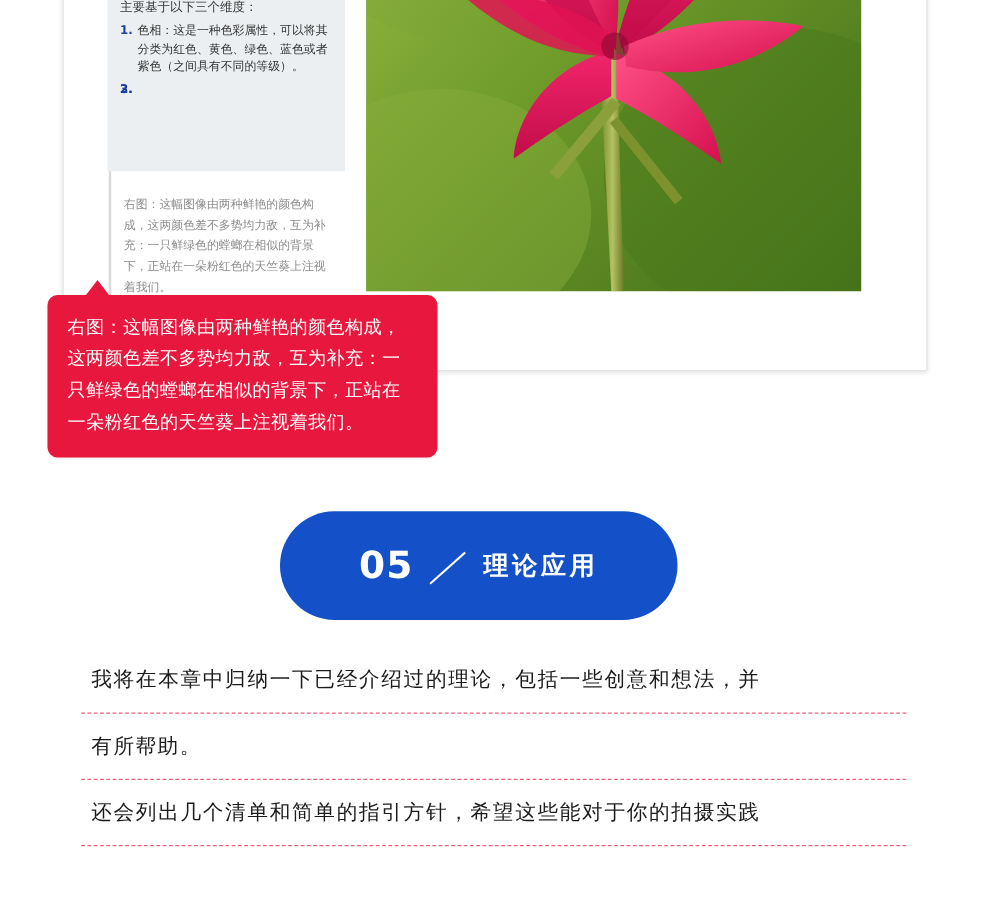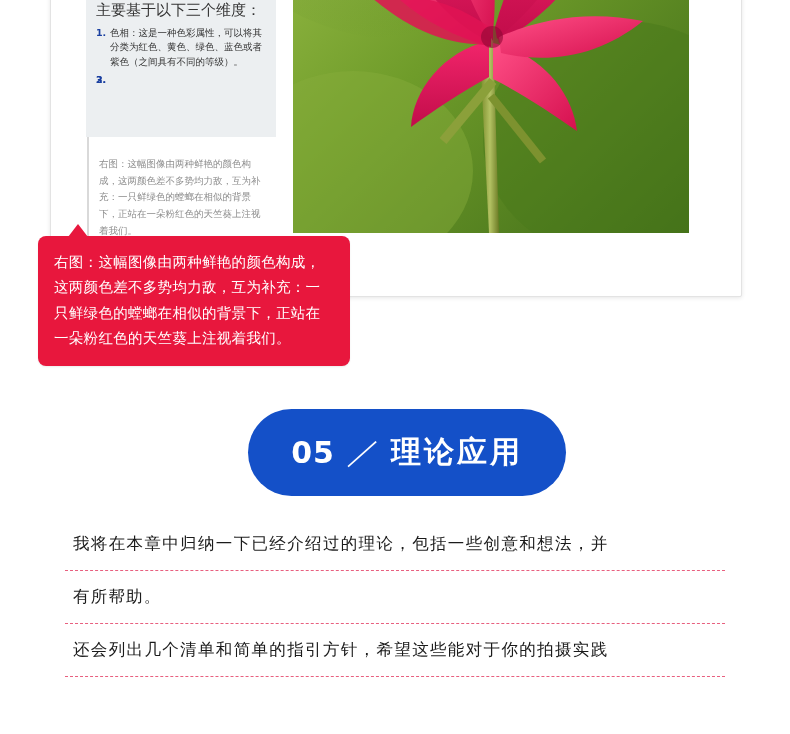--- a/index.html
+++ b/index.html
@@ -48,21 +48,21 @@
     position: absolute;
     left: 35px;
     top: 150px;
     width: 190px;
     height: 146px;
     background: #eceff1;
     padding: 8px 10px 10px 10px;
     box-sizing: border-box;
   }
   .def-intro {
-    font-size: 15px;
+    font-size: 10px;
     color: #333;
     line-height: 1.5;
     margin: 0 0 4px 0;
   }
   .def-list {
     margin: 0;
     padding: 0;
     list-style: none;
   }
   .def-list li {
@@ -126,21 +126,21 @@
     left: 30px;
     top: -12px;
     border-left: 10px solid transparent;
     border-right: 10px solid transparent;
     border-bottom: 13px solid #e8173d;
   }
 
   
   .section-pill {
     position: absolute;
-    left: 248px;
+    left: 224px;
     top: 409px;
     width: 318px;
     height: 87px;
     background: #1450c8;
     border-radius: 44px;
     display: flex;
     align-items: center;
     justify-content: center;
     color: #ffffff;
   }
@@ -151,21 +151,21 @@
     font-family: "DejaVu Sans", "Liberation Sans", sans-serif;
   }
   .pill-slash {
     font-size: 30px;
     margin: 0 12px 0 14px;
     color: #ffffff;
     transform: skewX(-12deg);
     display: inline-block;
   }
   .pill-title {
-    font-size: 30px;
+    font-size: 20px;
     font-weight: bold;
     letter-spacing: 3px;
   }
 
   
   .body-block {
     position: absolute;
     left: 65px;
     top: 518px;
     width: 660px;

